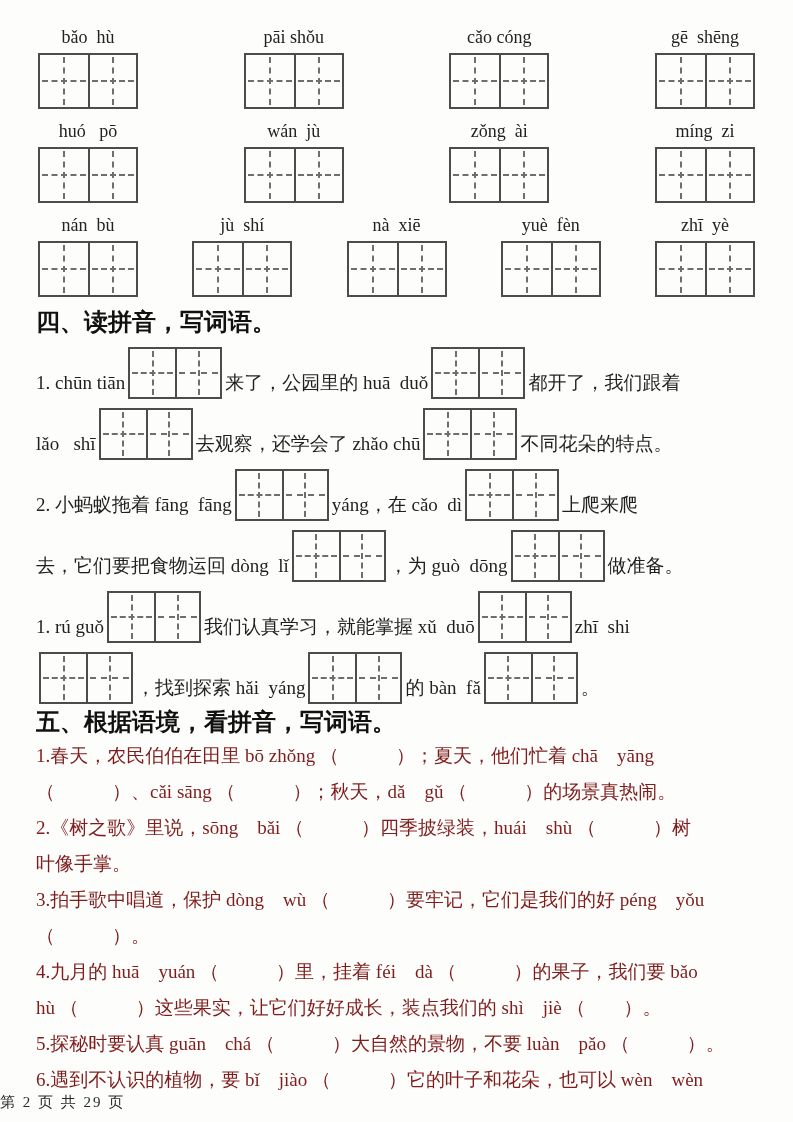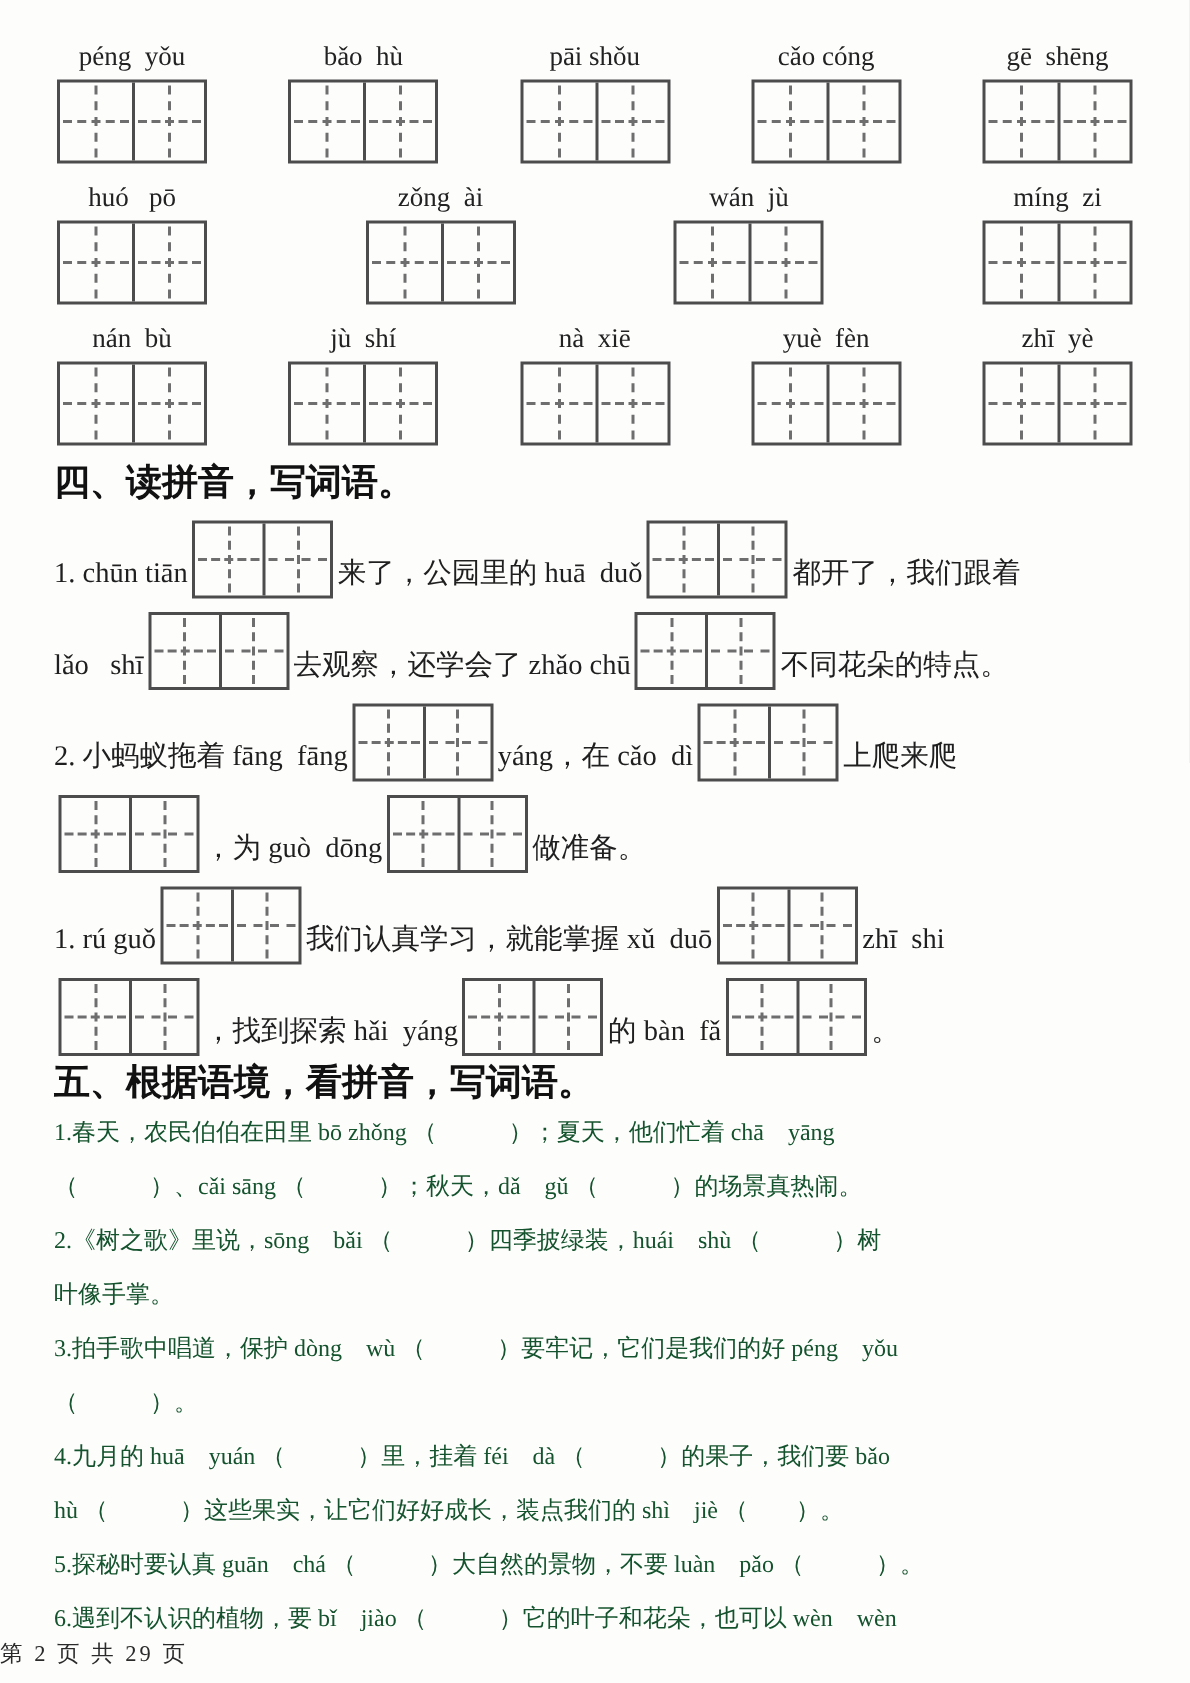--- a/index.html
+++ b/index.html
@@ -46,45 +46,38 @@
   .s4-lines{margin-bottom:2px;}
   .s4-line{display:flex;align-items:flex-end;height:61px;}
   .s4-text{
     font-size:19px;line-height:30px;white-space:pre;
     padding-bottom:1px;
   }
   .s4-line .wgrid{margin:0 3px;}
   
   .s5-lines{margin-top:2px;}
   .s5-line{
-    font-size:16px;line-height:36px;white-space:pre-wrap;color:#14532d;
+    font-size:19px;line-height:36px;white-space:pre-wrap;color:#7f1d1d;
   }
   
   .footer{
     position:absolute;left:0;bottom:10px;width:100%;
     text-align:left;font-size:15px;color:#2a2a2a;
     font-family:"Liberation Serif","DejaVu Serif",serif;
     letter-spacing:2px;
   }
 </style>
 </head>
 <body>
 
 <div class="page">
 
   <div class="word-rows">
       <div class="word-row">
         <div class="word-item">
-          <div class="pinyin-label">péng  yǒu</div>
-          <span class="wgrid large">
-            <span class="wcell"></span>
-            <span class="wcell"></span>
-          </span>
-        </div>
-        <div class="word-item">
           <div class="pinyin-label">bǎo  hù</div>
           <span class="wgrid large">
             <span class="wcell"></span>
             <span class="wcell"></span>
           </span>
         </div>
         <div class="word-item">
           <div class="pinyin-label">pāi shǒu</div>
           <span class="wgrid large">
             <span class="wcell"></span>
@@ -108,28 +101,28 @@
       </div>
       <div class="word-row">
         <div class="word-item">
           <div class="pinyin-label">huó   pō</div>
           <span class="wgrid large">
             <span class="wcell"></span>
             <span class="wcell"></span>
           </span>
         </div>
         <div class="word-item">
+          <div class="pinyin-label">wán  jù</div>
+          <span class="wgrid large">
+            <span class="wcell"></span>
+            <span class="wcell"></span>
+          </span>
+        </div>
+        <div class="word-item">
           <div class="pinyin-label">zǒng  ài</div>
-          <span class="wgrid large">
-            <span class="wcell"></span>
-            <span class="wcell"></span>
-          </span>
-        </div>
-        <div class="word-item">
-          <div class="pinyin-label">wán  jù</div>
           <span class="wgrid large">
             <span class="wcell"></span>
             <span class="wcell"></span>
           </span>
         </div>
         <div class="word-item">
           <div class="pinyin-label">míng  zi</div>
           <span class="wgrid large">
             <span class="wcell"></span>
             <span class="wcell"></span>
@@ -210,20 +203,21 @@
           <span class="wcell"></span>
         </span>
         <span class="s4-text">yáng，在 cǎo  dì</span>
         <span class="wgrid inline">
           <span class="wcell"></span>
           <span class="wcell"></span>
         </span>
         <span class="s4-text">上爬来爬</span>
       </div>
       <div class="s4-line">
+        <span class="s4-text">去，它们要把食物运回 dòng  lǐ</span>
         <span class="wgrid inline">
           <span class="wcell"></span>
           <span class="wcell"></span>
         </span>
         <span class="s4-text">，为 guò  dōng</span>
         <span class="wgrid inline">
           <span class="wcell"></span>
           <span class="wcell"></span>
         </span>
         <span class="s4-text">做准备。</span>

